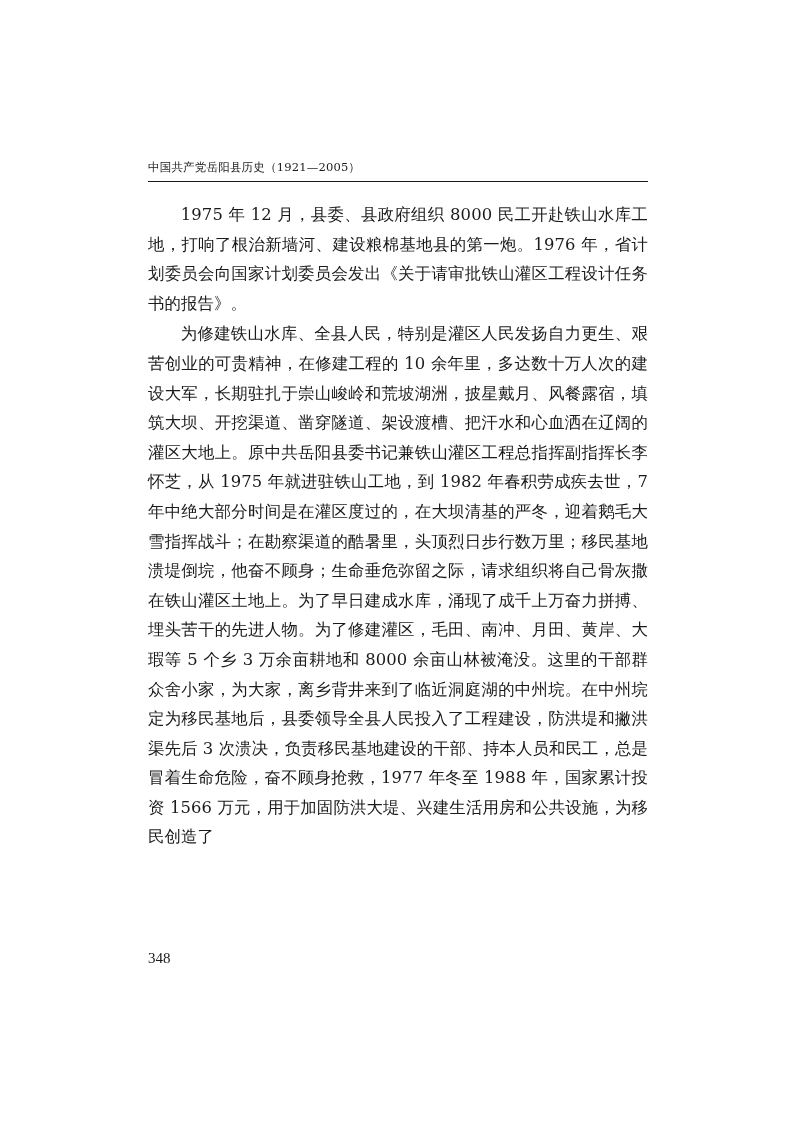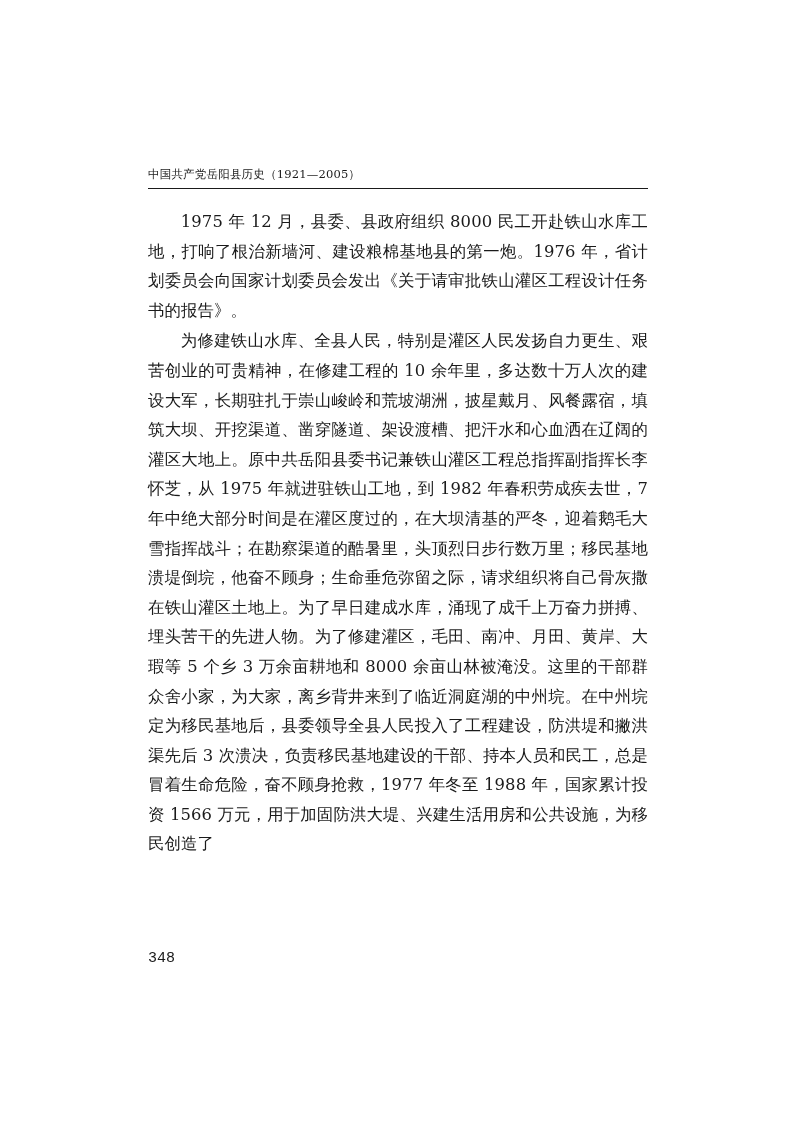--- a/index.html
+++ b/index.html
@@ -16,21 +16,21 @@
   }
   .page {
     position: relative;
     width: 793px;
     height: 1122px;
     box-sizing: border-box;
   }
   .content {
     position: absolute;
     left: 148px;
-    top: 167px;
+    top: 160px;
     width: 500px;
   }
   .running-head {
     font-size: 11.5px;
     letter-spacing: 0.2px;
     color: #1a1a1a;
     margin-bottom: 6px;
     white-space: nowrap;
   }
   .rule {
@@ -49,21 +49,21 @@
   }
   .body-text p.indent {
     text-indent: 2em;
   }
   .page-number {
     position: absolute;
     left: 148px;
     top: 950px;
     font-size: 15px;
     color: #1a1a1a;
-    font-family: Liberation Mono, monospace;
+    font-family: Liberation Serif, serif;
   }
 </style>
 </head>
 <body>
 
 <div class="page">
 
   <div class="content">
 
     <div class="running-head">中国共产党岳阳县历史（1921—2005）</div>

